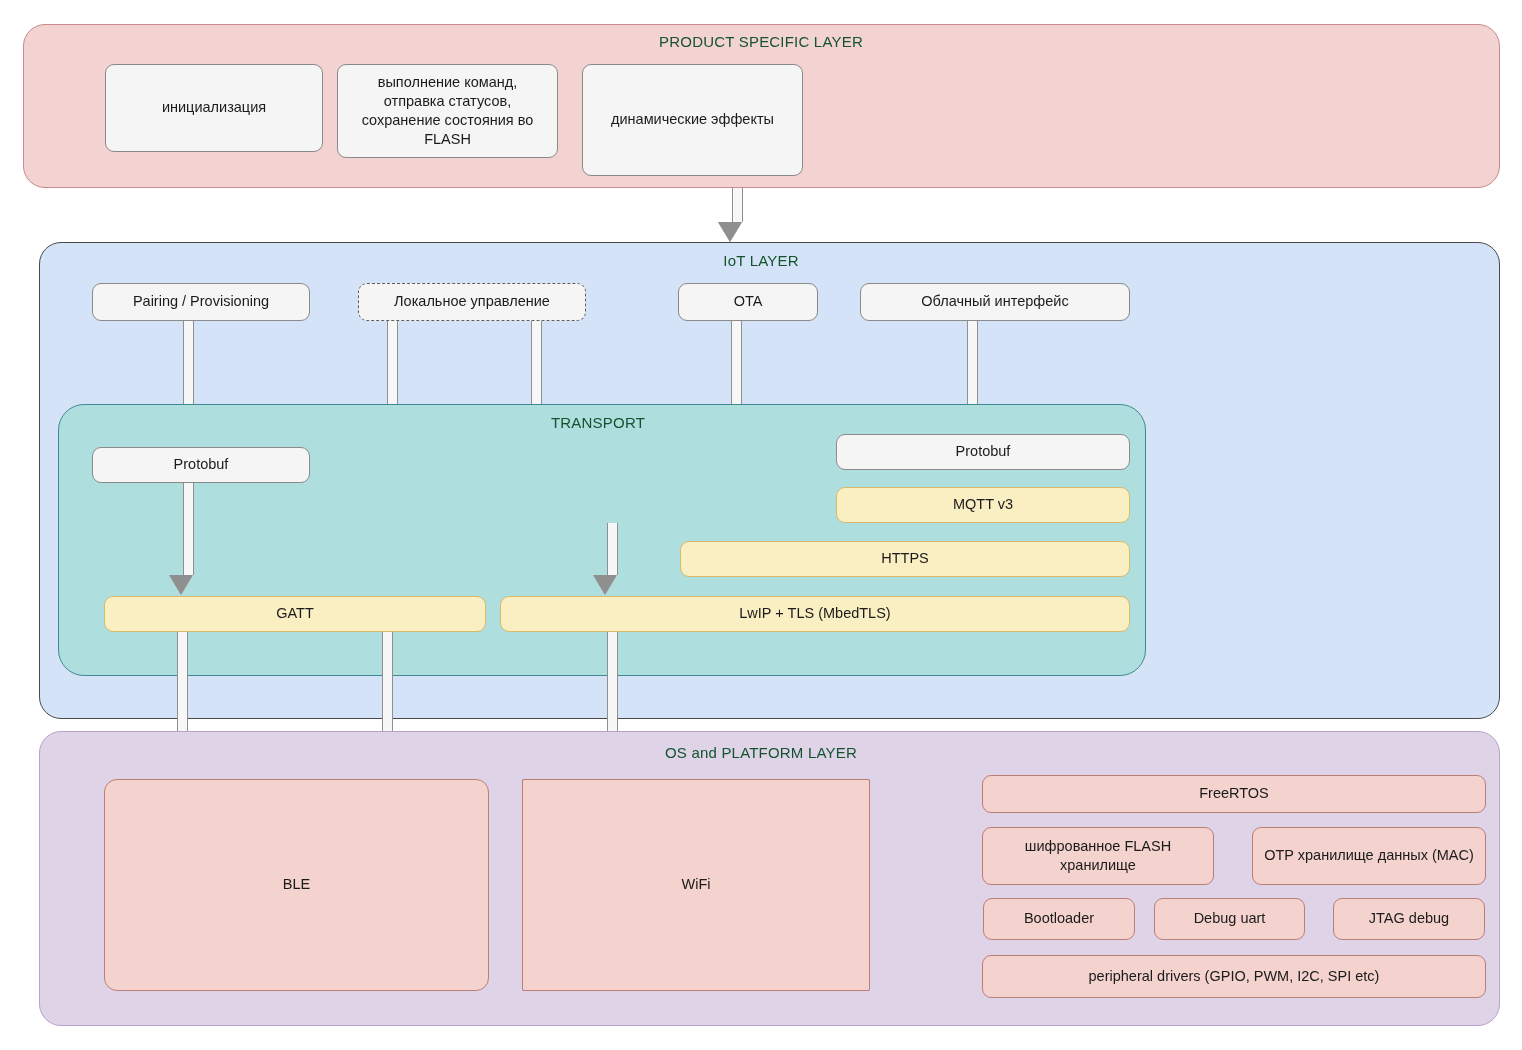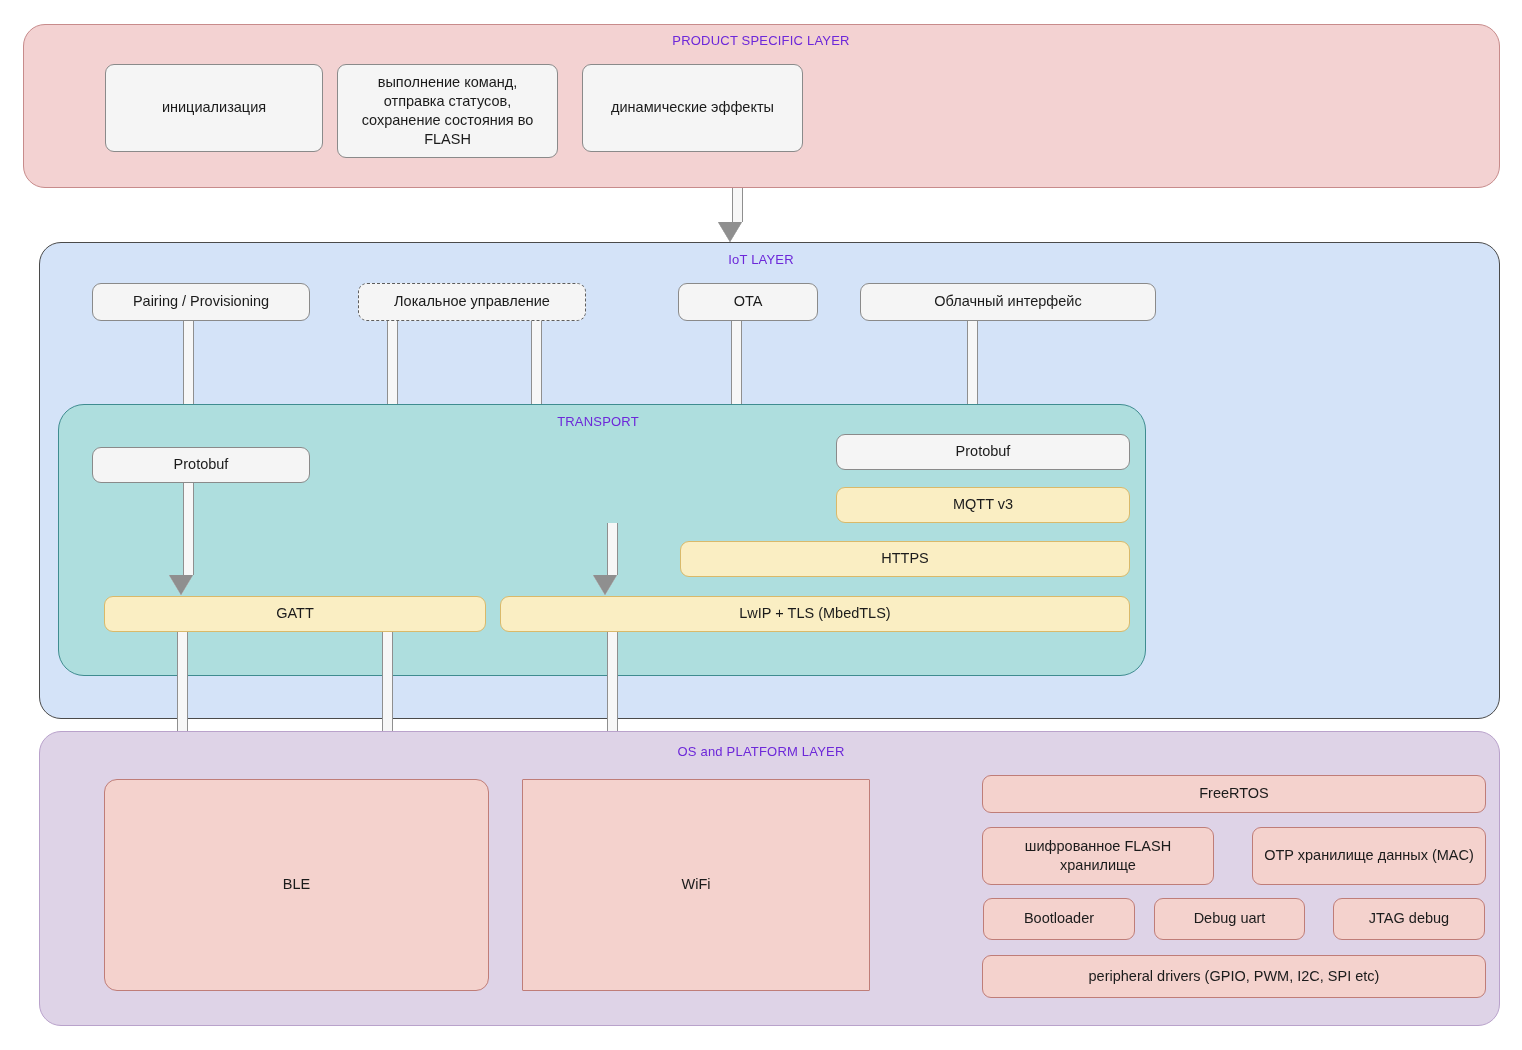--- a/index.html
+++ b/index.html
@@ -14,22 +14,22 @@
     overflow:hidden;
     background:#ffffff;
   }
   .layer{
     position:absolute;
     box-sizing:border-box;
     border-radius:22px;
   }
   .layer-title{
     position:absolute;
-    font-size:13px;
-    color:#6d28d9;
+    font-size:15px;
+    color:#14532d;
     letter-spacing:.2px;
     white-space:nowrap;
     transform:translateX(-50%);
   }
   
   .layer-product{
     left:23px;top:24px;width:1477px;height:164px;
     background:#f3d2d2;border:1.6px solid #c78b8b;
   }
   .layer-iot{
@@ -122,40 +122,40 @@
 
 <div id="stage">
 
   <div class="layer layer-product"></div>
   <div class="layer-title" style="left:761px;top:33px;">PRODUCT SPECIFIC LAYER</div>
 
   <div class="node n-grey" style="left:93px;top:64px;width:218px;height:88px;">инициализация</div>
 
   <div class="node n-grey" style="left:325px;top:64px;width:221px;height:94px;">выполнение команд, отправка статусов, сохранение состояния во FLASH</div>
 
-  <div class="node n-grey" style="left:570px;top:64px;width:221px;height:88px;padding-left:8px;">динамические эффекты</div>
+  <div class="node n-grey" style="left:570px;top:64px;width:221px;height:112px;padding-left:8px;">динамические эффекты</div>
 
 
   <div class="arrow" style="left:732px;top:188px;">
     <div class="shaft" style="height:34px;"></div>
     <div class="headwrap" style="top:34px;">
       <div class="head"></div>
     </div>
   </div>
 
   <div class="layer layer-iot"></div>
   <div class="layer-title" style="left:761px;top:252px;">IoT LAYER</div>
 
   <div class="node n-grey" style="left:80px;top:283px;width:218px;height:38px;">Pairing / Provisioning</div>
 
   <div class="node n-grey-dashed" style="left:346px;top:283px;width:228px;height:38px;">Локальное управление</div>
 
   <div class="node n-grey" style="left:666px;top:283px;width:140px;height:38px;">OTA</div>
 
-  <div class="node n-grey" style="left:848px;top:283px;width:296px;height:38px;">Облачный интерфейс</div>
+  <div class="node n-grey" style="left:848px;top:283px;width:270px;height:38px;">Облачный интерфейс</div>
 
   <div class="arrow" style="left:183px;top:321px;">
     <div class="shaft" style="height:103px;"></div>
     <div class="headwrap" style="top:103px;">
         <div class="head"></div>
       </div>
   </div>
 
   <div class="arrow" style="left:387px;top:321px;">
     <div class="shaft" style="height:254px;"></div>

